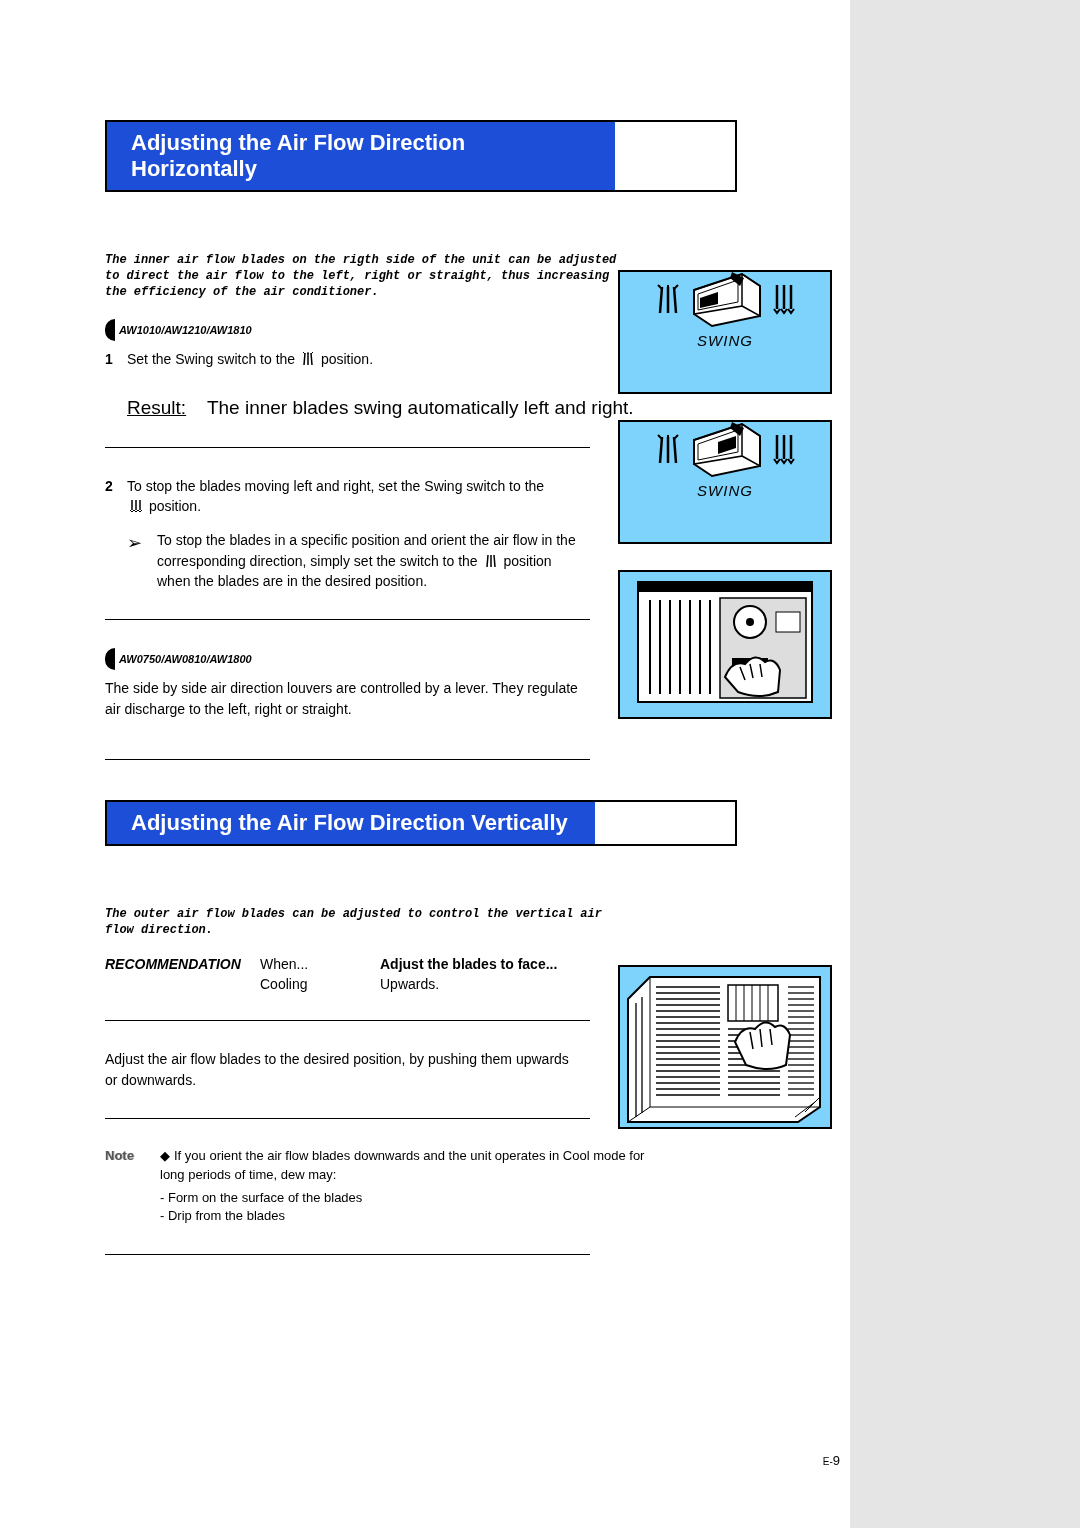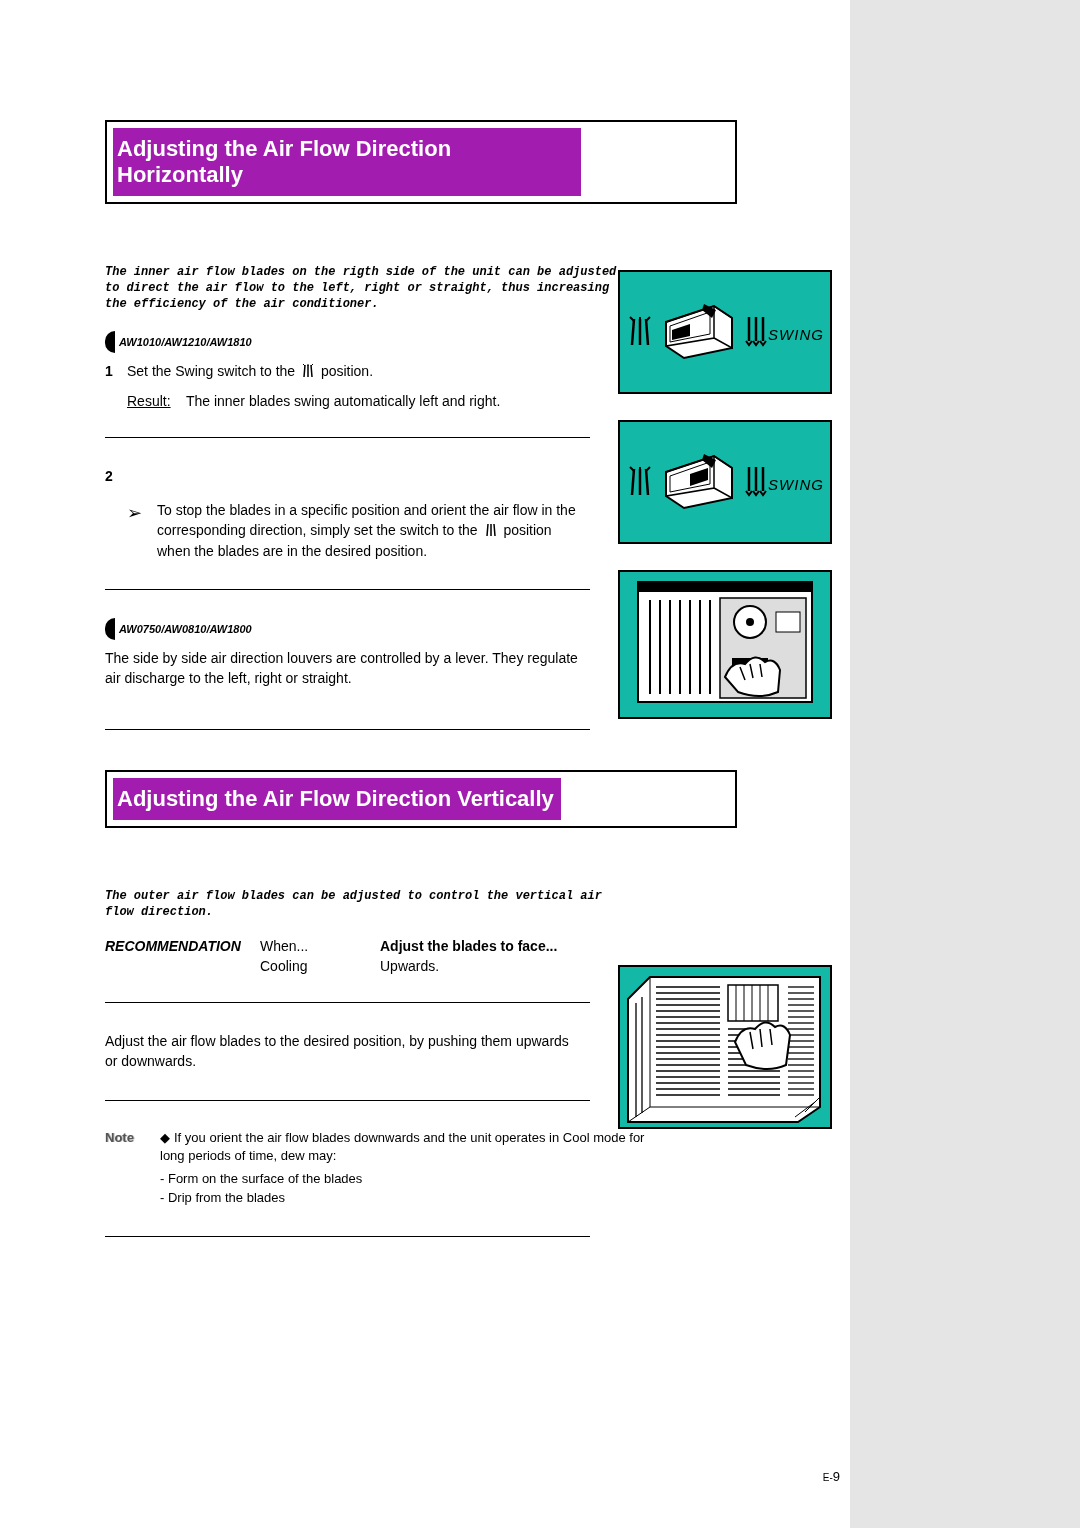--- a/index.html
+++ b/index.html
@@ -26,26 +26,26 @@
   .content {
     position: relative;
     padding: 120px 70px 0 105px;
   }
   .title-bar {
     border: 2px solid #000;
     margin-bottom: 60px;
     width: 628px;
   }
   .title-bar-inner {
-    background: #a21caf;
+    background: #1d4ed8;
     color: #fff;
     font-weight: bold;
     font-size: 22px;
-    padding: 8px 4px;
-    margin: 6px;
+    padding: 8px 24px;
+    margin: 0;
     display: inline-block;
     width: 460px;
   }
   .title-bar-inner2 {
     width: 440px;
   }
   .intro {
     font-style: italic;
     font-weight: bold;
     font-size: 12px;
@@ -78,22 +78,22 @@
     line-height: 1.45;
     width: 480px;
   }
   .step-num {
     font-weight: bold;
     width: 22px;
     flex-shrink: 0;
   }
   .result-line {
     margin-left: 22px;
-    font-size: 14px;
-    margin-top: 12px;
+    font-size: 19px;
+    margin-top: 28px;
   }
   .result-line .u {
     text-decoration: underline;
   }
   .divider {
     border-top: 1px solid #000;
     width: 485px;
     margin: 28px 0;
   }
   .sub-note {
@@ -139,40 +139,40 @@
     color: #555;
     text-shadow: 1px 0 0 #bbb;
     width: 55px;
     flex-shrink: 0;
   }
   .note-body { flex: 1; }
   .note-body .diamond { margin-right: 4px; }
   .figure-box {
     position: absolute;
     border: 2px solid #000;
-    background: #14b8a6;
-    display: flex;
-    flex-direction: row;
+    background: #7dd3fc;
+    display: flex;
+    flex-direction: column;
     align-items: center;
-    justify-content: center;
+    justify-content: flex-start;
   }
   .swing-label {
     font-style: italic;
     font-size: 15px;
     letter-spacing: 1px;
     margin-top: 4px;
   }
   .icon-row {
     display: flex;
     align-items: center;
     gap: 10px;
   }
   .page-num {
     position: absolute;
-    bottom: 44px;
+    bottom: 60px;
     right: 240px;
     font-size: 13px;
   }
   .page-num .e { font-size: 10px; }
   svg { display: block; }
   .inline-icon { display: inline-block; vertical-align: -2px; margin: 0 2px; }
 </style>
 </head>
 <body>
 
@@ -208,20 +208,30 @@
 
     <div class="result-line">
       <span class="u">Result:</span>&nbsp;&nbsp;&nbsp;
       <span>The inner blades swing automatically left and right.</span>
     </div>
 
     <div class="divider"></div>
 
     <div class="step-row">
       <div class="step-num">2</div>
+      <div>
+        <span>To stop the blades moving left and right, set the Swing switch to the</span><br>
+        <span class="inline-icon">
+          <svg width="14" height="14" viewBox="0 0 14 14">
+              <path d="M3 1 L3 11 M7 1 L7 11 M11 1 L11 11" stroke="#000" stroke-width="1.5"></path>
+              <path d="M1 11 L3 13 L5 11 M5 11 L7 13 L9 11 M9 11 L11 13 L13 11" stroke="#000" stroke-width="1" fill="none"></path>
+            </svg>
+        </span>
+        <span>position.</span>
+      </div>
     </div>
 
     <div class="sub-note">
       <div class="pointer">➢</div>
       <div>
         <span>To stop the blades in a specific position and orient the air flow in the corresponding direction, simply set the switch to the</span>
         <span class="inline-icon">
           <svg width="14" height="14" viewBox="0 0 14 14">
               <path d="M4 1 L3 13 M7 1 L7 13 M10 1 L11 13" stroke="#000" stroke-width="1.5" fill="none"></path>
             </svg>

